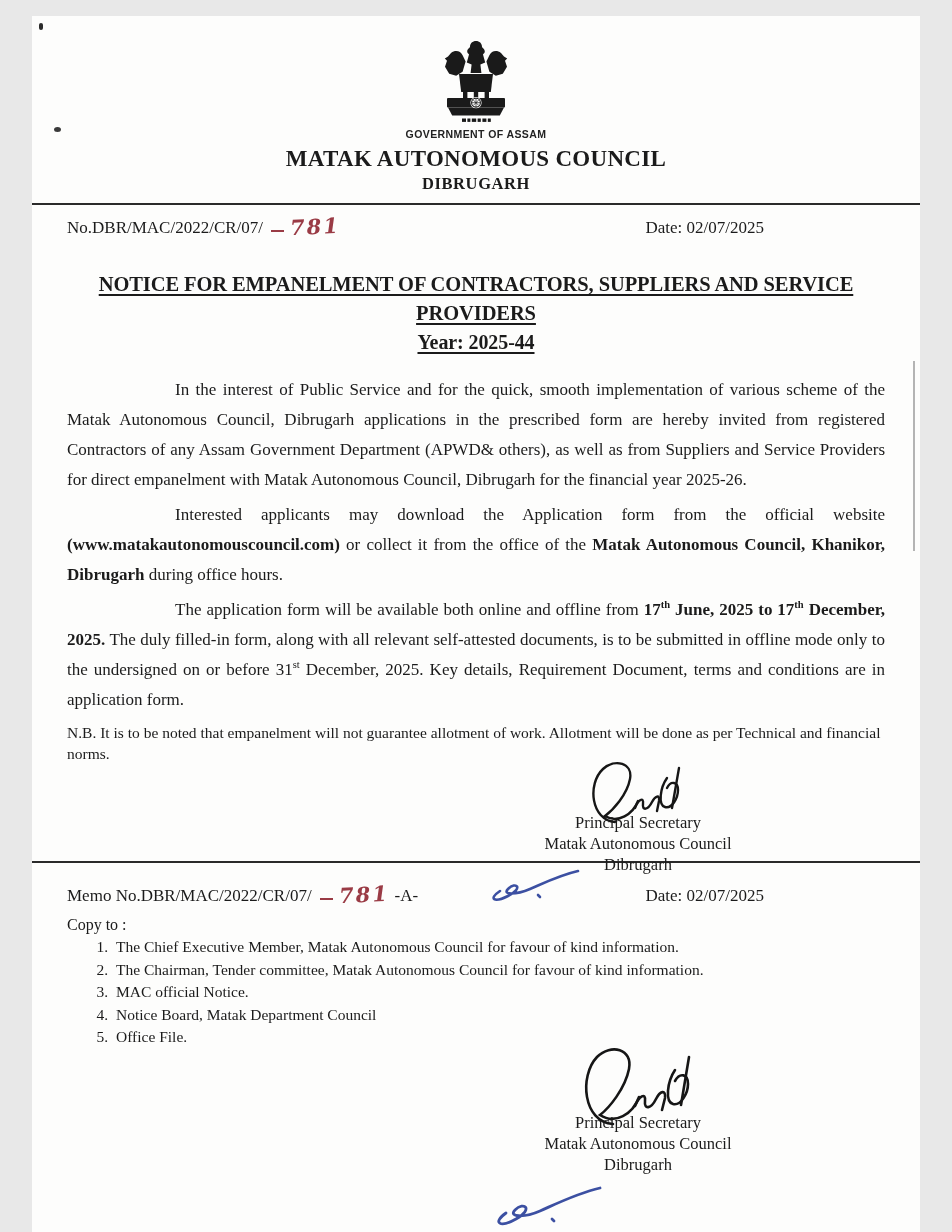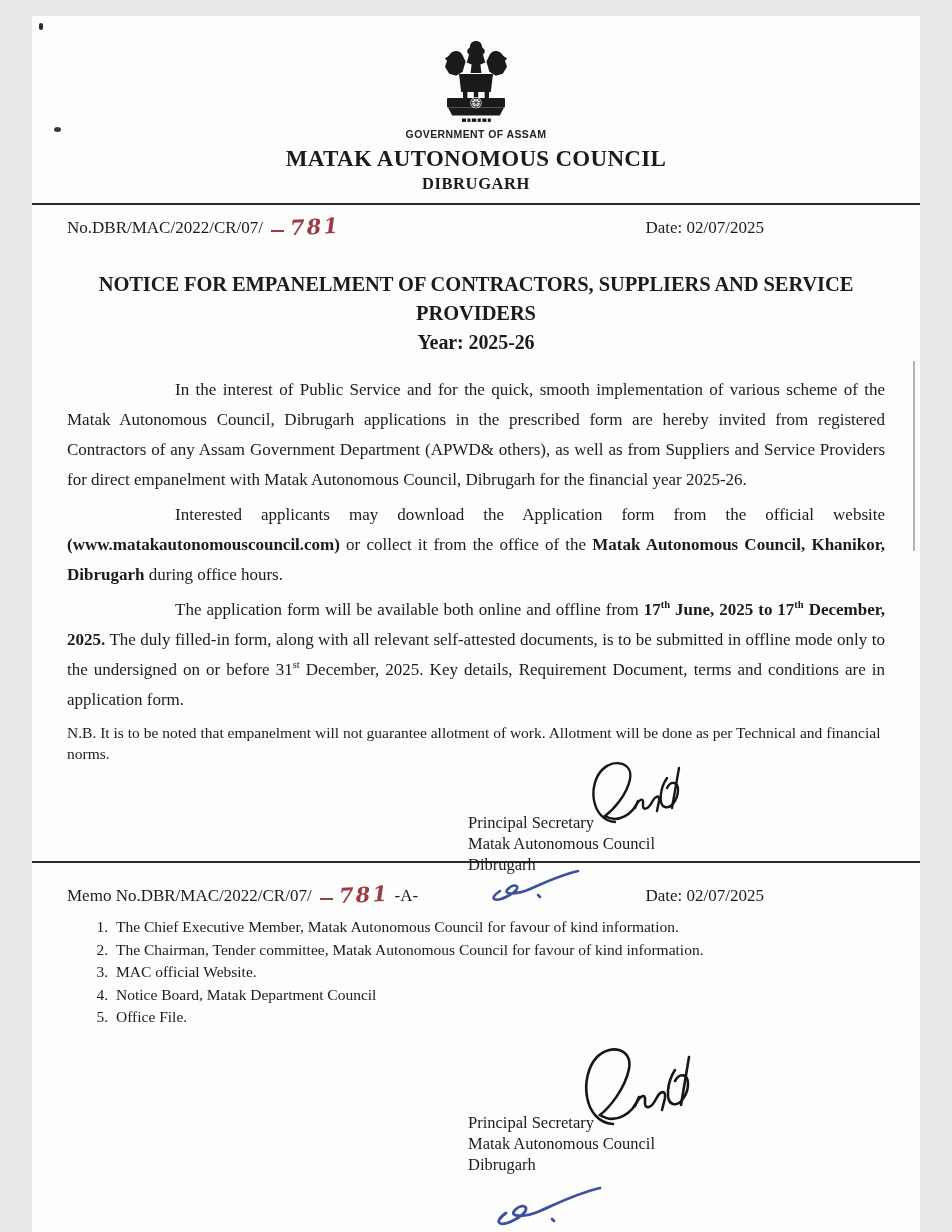--- a/index.html
+++ b/index.html
@@ -40,38 +40,38 @@
   }
   .hw-dash {
     display:inline-block; width:13px; height:2px;
     vertical-align:baseline; margin-left:8px; transform:translateY(-1px);
   }
   .memo-suffix { margin-left:6px; }
   
   .title-block { text-align:center; margin-top:32px; line-height:29px; }
   .title-line {
     font-size:20.5px; font-weight:bold; letter-spacing:-.1px;
-    text-decoration-thickness:2px; text-underline-offset:3px;
+    text-decoration:underline; text-decoration-thickness:2px; text-underline-offset:3px;
   }
   .title-year { font-size:20px; }
   
   .body-block { margin:18px 35px 0 35px; }
   .body-block p {
     font-size:17px; line-height:30px; text-align:justify;
   }
   .body-block p.indent { text-indent:108px; }
   .body-block p + p { margin-top:5px; }
   .nb {
     font-weight:normal; font-size:15.5px !important; line-height:20.5px !important;
     margin-top:8px !important; text-align:left !important;
   }
   .b { font-weight:bold; }
   .sup { font-size:.62em; vertical-align:super; line-height:0; }
   
-  .sigblock { position:absolute; width:340px; text-align:left; z-index:3; }
+  .sigblock { position:absolute; width:340px; text-align:center; z-index:3; }
   .sig1 { left:436px; top:742px; }
   .sig2 { left:436px; top:1028px; }
   .sig-svg { display:block; margin:0 auto -24px auto; }
   .sig2 .sig-svg { margin-bottom:-28px; }
   .sig-line { font-size:16.5px; line-height:21px; }
   .scribble { position:absolute; }
   .sig1 .scribble { left:18px; bottom:-26px; }
   .sig2 .scribble { left:22px; bottom:-52px; }
   
   .copy-block { margin:10px 35px 0 35px; font-size:15.5px; }
@@ -147,21 +147,21 @@
   <div class="meta-row">
     <div>
       <span>No.DBR/MAC/2022/CR/07/</span><span class="hw-dash ink-hw-bg" style="border-bottom: 2.5px solid rgb(154, 59, 69);"></span><span class="hw ink-hw" style="color: rgb(154, 59, 69);">781</span>
     </div>
     <div>Date: 02/07/2025</div>
   </div>
 
   <div class="title-block">
     <div class="title-line">NOTICE FOR EMPANELMENT OF CONTRACTORS, SUPPLIERS AND SERVICE</div>
     <div class="title-line">PROVIDERS</div>
-    <div class="title-line title-year">Year: 2025-26</div>
+    <div class="title-line title-year">Year: 2025-44</div>
   </div>
 
   <div class="body-block">
     <p class="indent"><span class="">In the interest of Public Service and for the quick, smooth implementation of various scheme of the Matak Autonomous Council, Dibrugarh applications in the  prescribed form are hereby invited from registered Contractors of any Assam Government Department (APWD&amp; others), as well as from Suppliers and Service Providers for direct empanelment with Matak Autonomous Council, Dibrugarh for the financial year 2025-26.</span></p>
     <p class="indent"><span class="">Interested applicants may download the Application form from the official website </span><span class="b ">(www.matakautonomouscouncil.com)</span><span class=""> or collect it from the office of the </span><span class="b ">Matak Autonomous Council, Khanikor, Dibrugarh</span><span class=""> during office hours.</span></p>
     <p class="indent"><span class="">The application form will be available both online and offline from </span><span class="b ">17</span><span class="b sup">th</span><span class="b "> June, 2025 to 17</span><span class="b sup">th</span><span class="b "> December, 2025.</span><span class=""> The duly filled-in form, along with all relevant self-attested documents, is to be submitted in offline mode only to the undersigned on or before 31</span><span class="sup">st</span><span class=""> December, 2025. Key details, Requirement Document, terms and conditions are in application form.</span></p>
     <p class="nb"><span class="">N.B. It is to be noted that empanelment will not guarantee allotment of work.  Allotment will be done as per Technical and financial norms.</span></p>
   </div>
 
   <div class="sigblock sig1">
@@ -183,24 +183,25 @@
   <hr class="rule2">
 
   <div class="meta-row memo-row">
     <div>
       <span>Memo No.DBR/MAC/2022/CR/07/</span><span class="hw-dash ink-hw-bg" style="border-bottom: 2.5px solid rgb(154, 59, 69);"></span><span class="hw ink-hw" style="color: rgb(154, 59, 69);">781</span><span class="memo-suffix">-A-</span>
     </div>
     <div>Date: 02/07/2025</div>
   </div>
 
   <div class="copy-block">
+    <div class="copy-label">Copy to :</div>
     <ol>
         <li>The Chief Executive Member, Matak Autonomous Council for favour of kind information.</li>
         <li>The Chairman, Tender committee, Matak Autonomous Council for favour of kind information.</li>
-        <li>MAC official Website.</li>
+        <li>MAC official Notice.</li>
         <li>Notice Board, Matak Department Council</li>
         <li>Office File.</li>
       </ol>
   </div>
 
   <div class="sigblock sig2">
     <svg class="sig-svg" width="170" height="96" viewBox="0 0 170 96" fill="none" stroke="#161616" stroke-width="2.6" stroke-linecap="round">
       <path d="M60 80 C 30 78, 26 32, 44 13 C 58 -1, 80 5, 76 25 C 72 45, 56 64, 47 71 C 62 81, 80 70, 86 53"></path>
       <path d="M82 62 c 4 -10 11 -14 10 -5 c -1 9 6 8 11 -2 c 4 -8 10 -10 9 -1 l -3 12"></path>
       <path d="M122 26 c -8 12 -10 32 -2 34 c 8 2 15 -11 15 -20 c 0 -10 -8 -12 -13 -3"></path>

